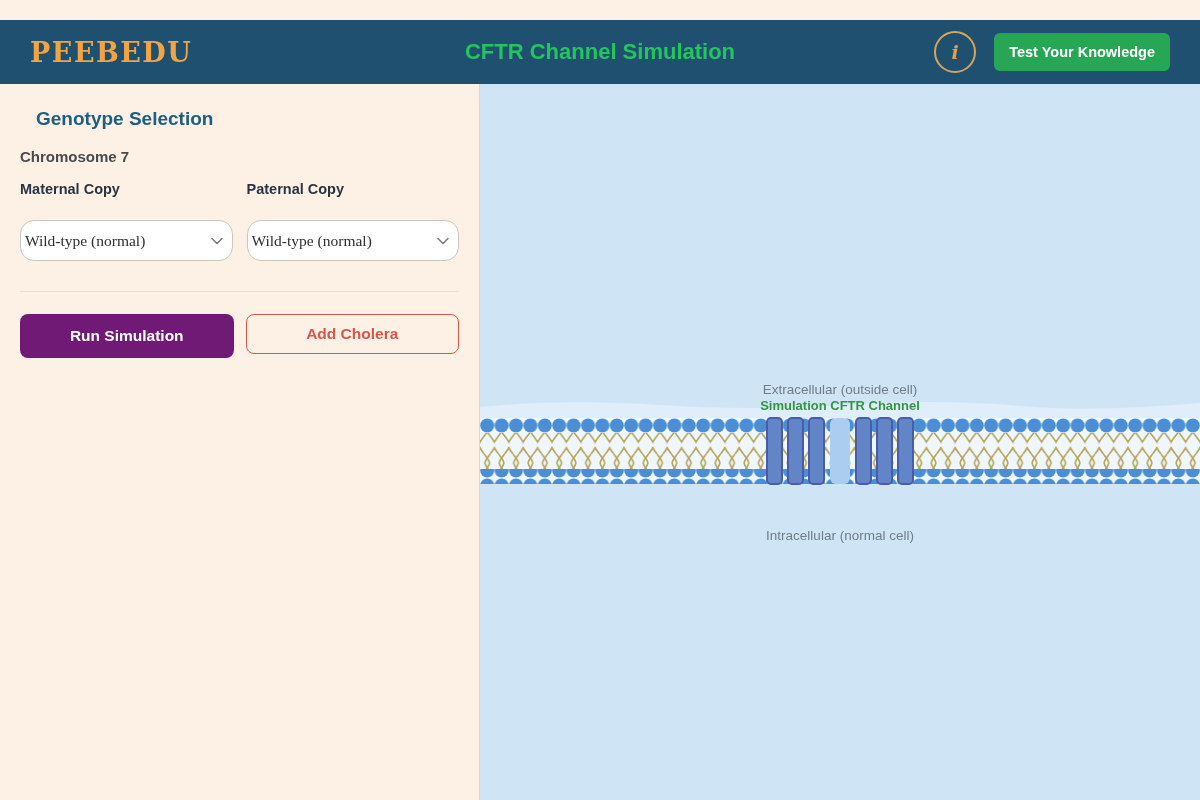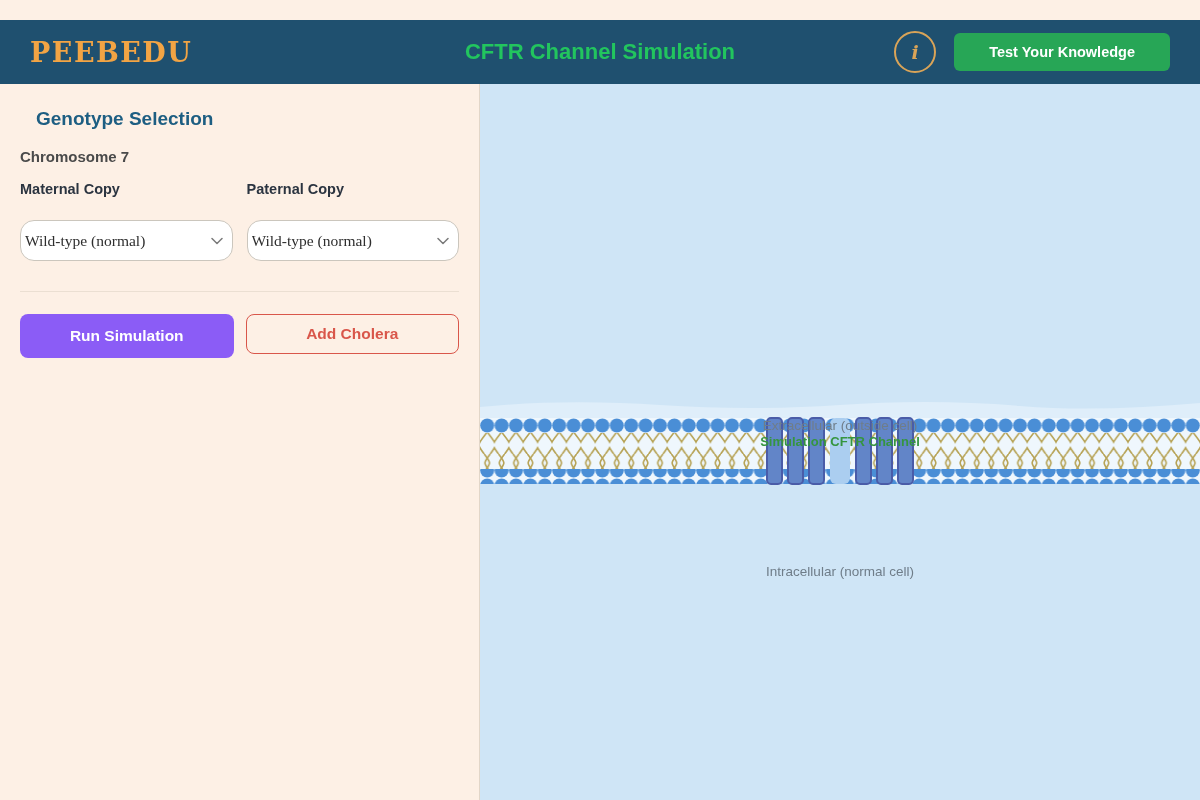--- a/index.html
+++ b/index.html
@@ -31,21 +31,21 @@
     border: 2px solid #D9A458; background: transparent;
     display: flex; align-items: center; justify-content: center;
     cursor: pointer; padding: 0;
   }
   .info-i {
     font-family: "DejaVu Serif", serif; font-style: italic; font-weight: 700;
     font-size: 19px; color: #D9A458; line-height: 1;
   }
   .tyk-btn {
     background: #27A656; color: #ffffff; border: none; border-radius: 6px;
-    padding: 11px 35px; font-size: 14.5px; font-weight: 700; cursor: pointer;
+    padding: 11px 15px; font-size: 14.5px; font-weight: 700; cursor: pointer;
     font-family: "Liberation Sans", sans-serif;
   }
   
   .main { display: flex; height: 736px; }
   aside {
     width: 480px; background: #FDF0E5; border-right: 1px solid #E2D6C8;
     padding: 24px 20px;
   }
   .panel-heading { color: #1D5E82; font-size: 19px; font-weight: 700; margin: 0 16px 18px; }
   .chrom-label { color: #4A4A4A; font-size: 15px; font-weight: 600; margin-bottom: 16px; }
@@ -61,34 +61,34 @@
     background: #ffffff; border: 1px solid #CBC6BD; border-radius: 14px;
     font-family: Liberation Serif, serif; cursor: pointer;
   }
   .chev {
     position: absolute; right: 10px; top: 50%; transform: translateY(-50%);
     pointer-events: none; display: block;
   }
   .divider { border: none; border-top: 1px solid #EBDFD2; margin: 30px 0 22px; }
   .btn-row { display: grid; grid-template-columns: 1fr 1fr; gap: 12px; }
   .run-btn {
-    height: 44px; background: #8b5cf6; color: #ffffff; font-weight: 700;
+    height: 44px; background: #701a75; color: #ffffff; font-weight: 700;
     font-size: 15.5px; border: none; border-radius: 8px; cursor: pointer;
     font-family: "Liberation Sans", sans-serif;
   }
   .cholera-btn {
     height: 40px; background: transparent; color: #D9564A; font-weight: 700;
     font-size: 15.5px; border: 1.5px solid #D9564A; border-radius: 8px;
     cursor: pointer; font-family: "Liberation Sans", sans-serif;
   }
   
   .sim { flex: 1; position: relative; background: #CFE5F6; overflow: hidden; }
   .sim-label {
     position: absolute; left: 50%; transform: translateX(-50%);
-    white-space: nowrap; z-index: 3; margin-top: 36px;
+    white-space: nowrap; z-index: 3;
   }
   .lbl-extra { top: 298px; font-size: 13.5px; color: #6F7D89; }
   .lbl-func  { top: 314px; font-size: 13px; font-weight: 700; color: #35953F; }
   .lbl-intra { top: 444px; font-size: 13.5px; color: #6F7D89; }
   .wave { position: absolute; top: 310px; left: 0; width: 100%; height: 26px; z-index: 1; }
   .membrane { position: absolute; top: 334px; left: 0; width: 100%; height: 66px; z-index: 1; }
   .channel {
     position: absolute; top: 332px; left: 50%; transform: translateX(-50%);
     height: 70px; display: flex; align-items: center; gap: 4px; z-index: 2;
   }

